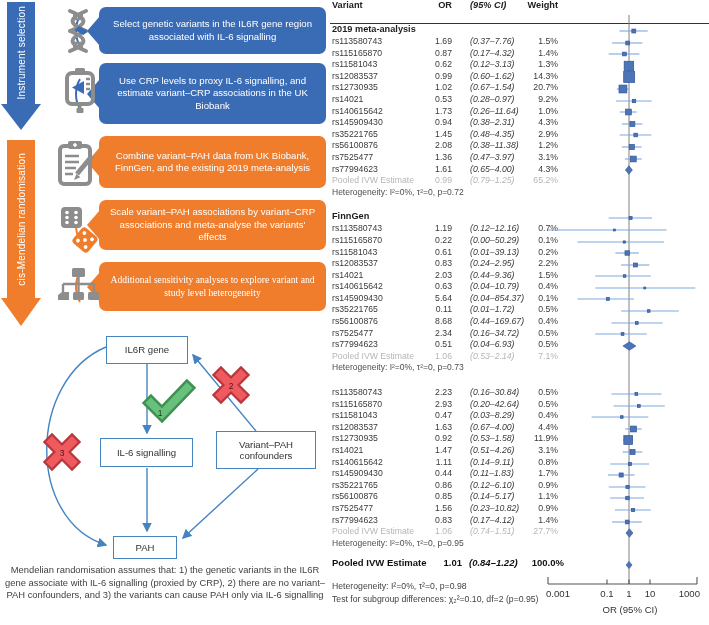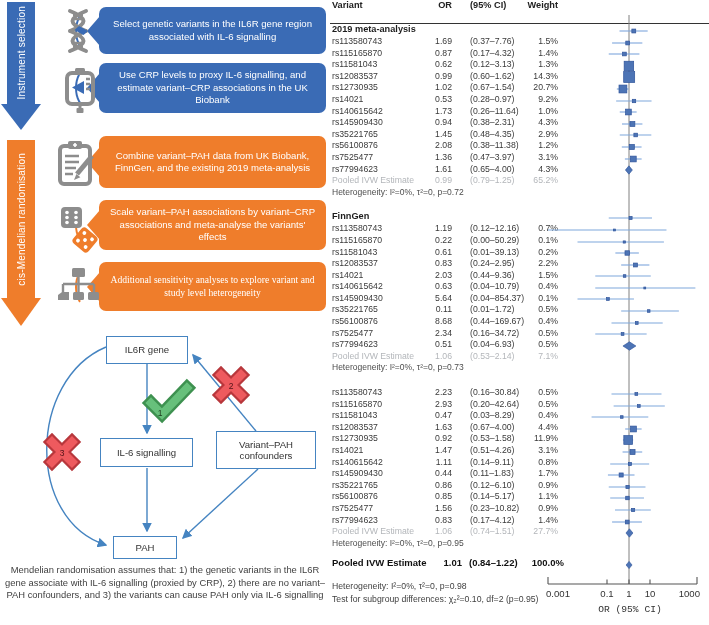--- a/index.html
+++ b/index.html
@@ -39,33 +39,33 @@
     display:flex;align-items:center;justify-content:center;text-align:center;
     font-size:9.6px;line-height:1.18;}
   .caption{position:absolute;left:2px;top:564px;width:326px;text-align:center;
     font-size:9.4px;line-height:1.33;color:#414141;}
 
   
   .right{position:absolute;left:330px;top:0;width:379px;height:625px;font-size:8.7px;}
   .thead{position:relative;height:24px;border-bottom:1.4px solid #333;font-weight:bold;font-size:9.2px;color:#222;}
   .c-var{position:absolute;left:2px;top:0;white-space:nowrap;}
   .c-or{position:absolute;left:78px;width:44px;top:0;text-align:right;white-space:nowrap;}
-  .c-ci{position:absolute;left:140px;top:0;white-space:nowrap;}
+  .c-ci{position:absolute;left:140px;top:0;white-space:nowrap;font-style:italic;}
   .c-wt{position:absolute;left:186px;width:42px;top:0;text-align:right;white-space:nowrap;}
   .row{position:relative;height:11.6px;color:#3a3a3a;}
   .group-title{height:12px;font-weight:bold;font-size:9.2px;color:#1d1d1d;padding-left:2px;}
   .group.gap{margin-top:13px;}
   .row.pooled{color:#b3b6ba;}
   .het{height:11.6px;font-size:8.5px;color:#4d4d4d;padding-left:2px;white-space:nowrap;}
   .overall-row{position:relative;height:14px;margin-top:8px;font-weight:bold;font-size:9.5px;color:#111;}
   .overall-row .c-or{left:88px;width:44px;}
   .overall-row .c-ci{left:139px;}
   .overall-row .c-wt{left:188px;width:46px;}
   .footer{margin-top:9px;padding-left:2px;font-size:8.7px;color:#3f3f3f;line-height:12.4px;white-space:nowrap;}
-  .axis-title{position:absolute;left:240px;top:604px;width:120px;text-align:center;font-size:9.6px;color:#333;font-family:Liberation Mono, monospace;}
+  .axis-title{position:absolute;left:240px;top:604px;width:120px;text-align:center;font-size:9.6px;color:#333;}
   #plot{position:absolute;left:0;top:0;pointer-events:none;}
 </style>
 </head>
 <body>
 
 <div class="page">
 
   <div class="left">
     <div class="v-arrow blue-arrow">
       <span class="v-label">Instrument selection</span>
@@ -75,21 +75,21 @@
     </div>
     <div id="steps">
         <div class="step blue" style="top: 7px; height: 47px;">
           <span>Select genetic variants in the IL6R gene region associated with IL-6 signalling</span>
         </div>
         <div class="icon" style="left: 58px; top: 8px;"><svg width="40" height="46" viewBox="0 0 40 46">
             <path d="M12 3 C30 10 30 16 12 23 M28 3 C10 10 10 16 28 23 M12 23 C30 30 30 36 12 43 M28 23 C10 30 10 36 28 43" fill="none" stroke="#8d8d8d" stroke-width="4" stroke-linecap="round"></path>
             <path d="M15 7 h10 M16 11 h8 M16 35 h8 M15 39 h10" stroke="#8d8d8d" stroke-width="2.6"></path>
             <path d="M21 18 l9 5 -4.5 4 -9 -5 z" fill="#3a6bb5"></path>
           </svg></div>
-        <div class="step blue" style="top: 63px; height: 50px;">
+        <div class="step blue" style="top: 63px; height: 61px;">
           <span>Use CRP levels to proxy IL-6 signalling, and estimate variant–CRP associations in the UK Biobank</span>
         </div>
         <div class="icon" style="left: 60px; top: 66px;"><svg width="40" height="48" viewBox="0 0 40 48">
             <rect x="7" y="7" width="26" height="31" rx="5" fill="none" stroke="#8d8d8d" stroke-width="4"></rect>
             <rect x="15" y="2" width="10" height="5" rx="1.5" fill="#8d8d8d"></rect>
             <path d="M26 13 h4 M26 18 h4 M26 23 h4" stroke="#8d8d8d" stroke-width="2.4"></path>
             <path d="M24 15 L12 21.5 L24 28 Z" fill="#3a6bb5"></path>
             <path d="M20 38 v4" stroke="#8d8d8d" stroke-width="3"></path>
             <rect x="16.5" y="42" width="7" height="5" rx="1" fill="#8d8d8d"></rect>
           </svg></div>

